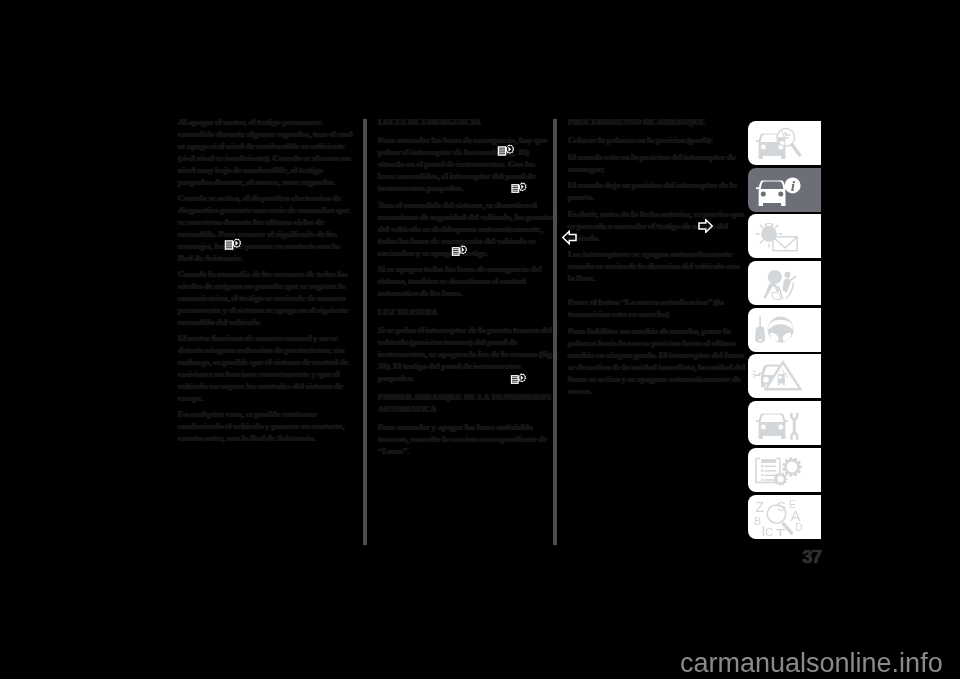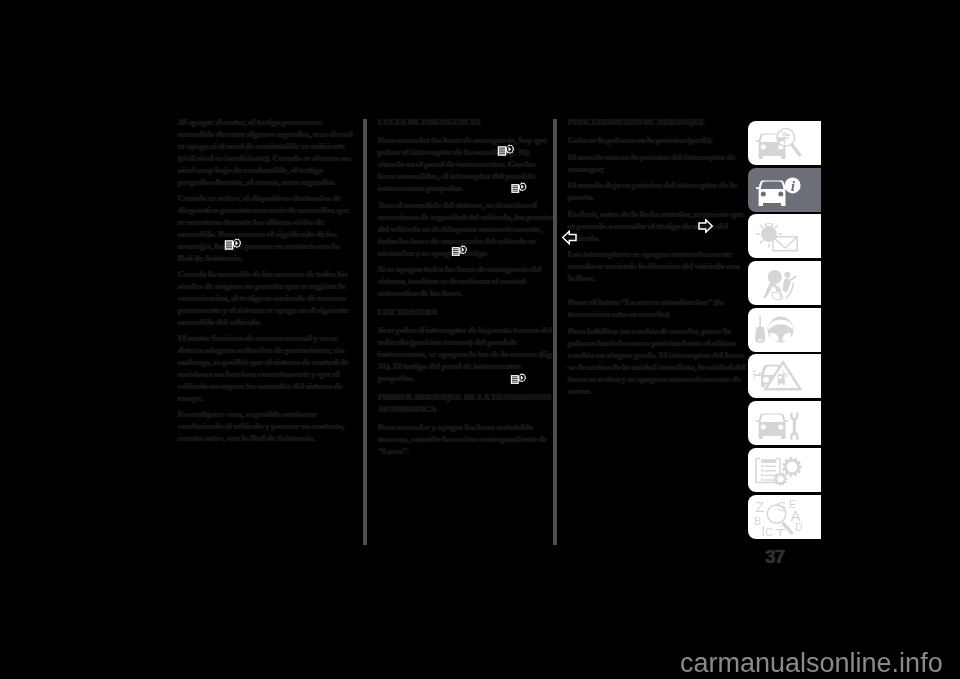--- a/index.html
+++ b/index.html
@@ -30,21 +30,21 @@
   #c2 p.hd{margin-top:6.8px;margin-bottom:6.2px;}
   #c3 p.hd{margin-top:6.8px;margin-bottom:6.2px;}
   .col p.hd:first-child{margin-top:0 !important;}
 
   #tabs{position:absolute;left:748px;top:121px;width:73px;}
   .tab{height:44px;background:#ffffff;border-radius:8px 0 0 8px;margin-bottom:2.7px;
        position:relative;display:flex;align-items:center;overflow:hidden;}
   .tab.active{background:#6c6f77;}
   .tab .ic{margin-left:4px;display:block;}
 
-  #pageno{position:absolute;left:765px;top:546px;color:#2e2e2e;font-size:19px;
+  #pageno{position:absolute;left:802px;top:546px;color:#2e2e2e;font-size:19px;
           font-weight:bold;font-family:"Liberation Sans",sans-serif;letter-spacing:-1px;
           text-shadow:0 0 1.1px #2e2e2e,0 0 1.1px #2e2e2e,0.4px 0 0.6px #2e2e2e;filter:blur(0.45px);}
   #wm{position:absolute;left:680px;top:650px;color:#8a8a8a;font-size:27px;
       font-family:"Liberation Sans",sans-serif;letter-spacing:0;line-height:1;}
 </style>
 </head>
 <body>
 
 <div id="page">
   <div class="col" id="c1">

